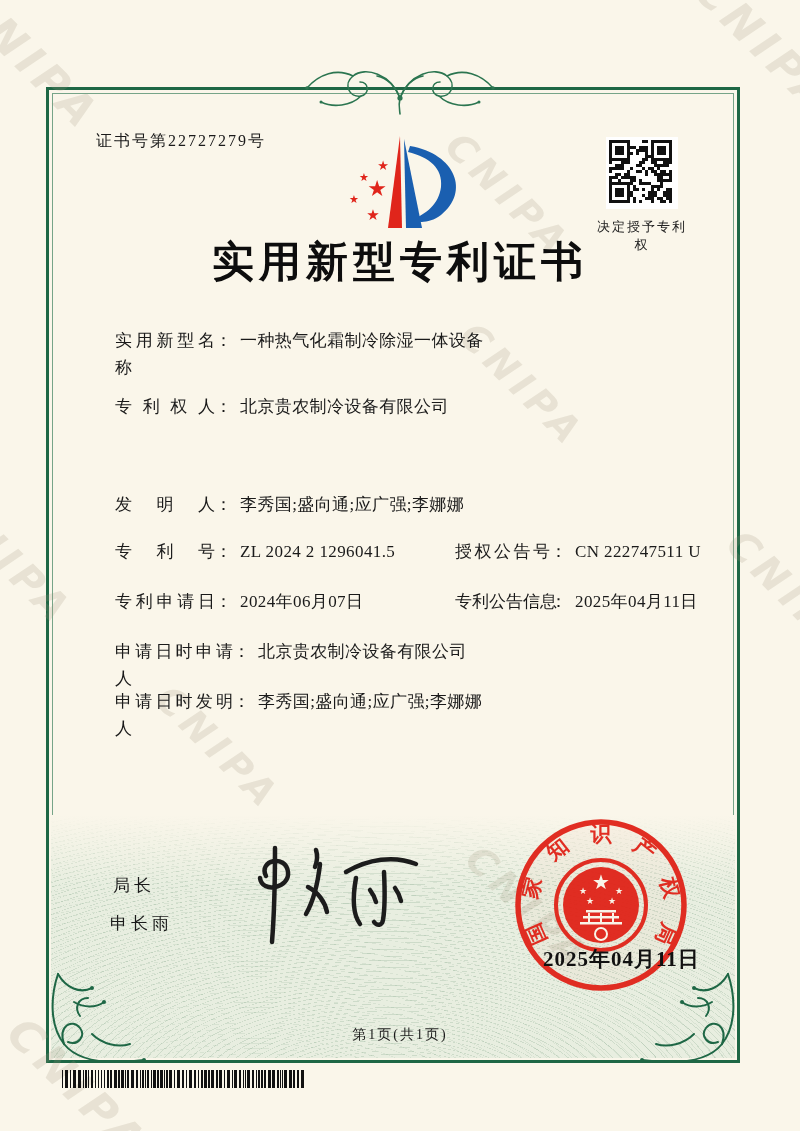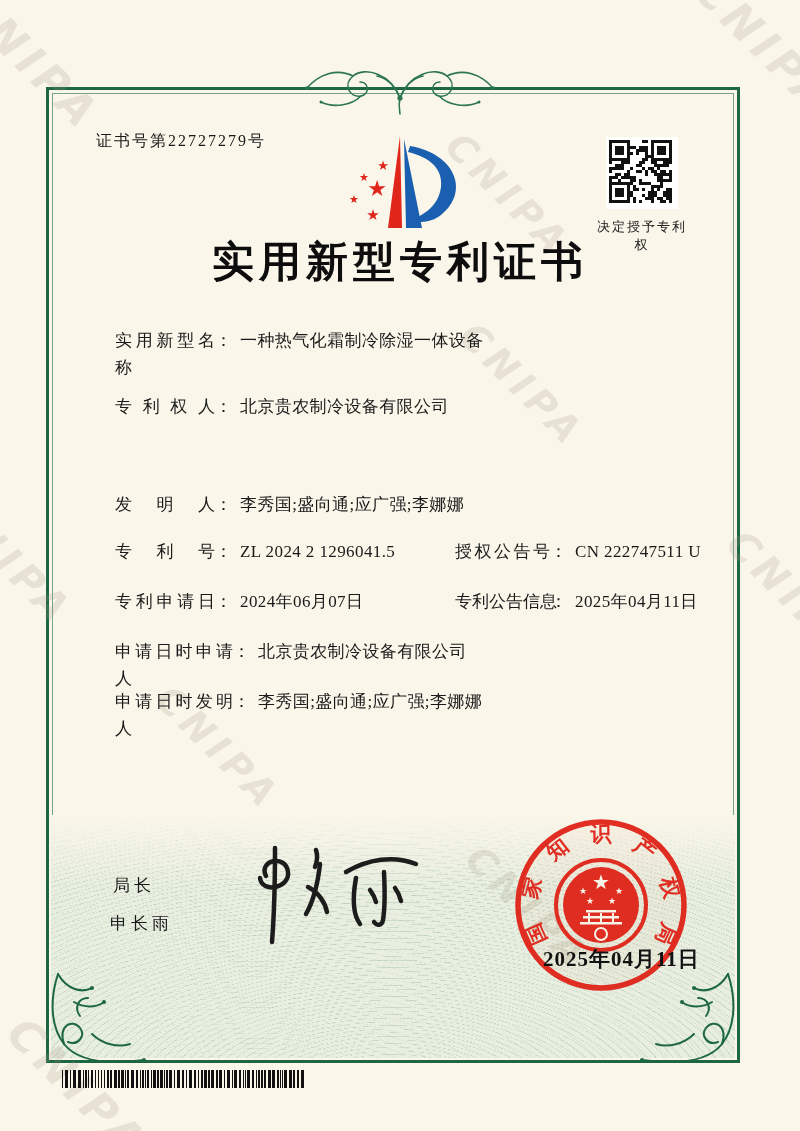--- a/index.html
+++ b/index.html
@@ -515,20 +515,21 @@
         <rect x="74" y="112" width="42" height="2.5"></rect>
         <rect x="82" y="103" width="2" height="9"></rect>
         <rect x="94" y="103" width="2" height="9"></rect>
         <rect x="106" y="103" width="2" height="9"></rect>
       </g>
       <circle cx="95" cy="124" r="6" fill="none" stroke="#faf6ea" stroke-width="2"></circle>
     </g>
   </svg>
   <div class="seal-date">2025年04月11日</div>
 
+  <div class="footer">第1页(共1页)</div>
 
   <div class="barcode" id="barcode">
       <div class="b" style="left: 0px; width: 1px;"></div>
       <div class="b" style="left: 3px; width: 3px;"></div>
       <div class="b" style="left: 8px; width: 1px;"></div>
       <div class="b" style="left: 11px; width: 3px;"></div>
       <div class="b" style="left: 16px; width: 3px;"></div>
       <div class="b" style="left: 21px; width: 1px;"></div>
       <div class="b" style="left: 23px; width: 2px;"></div>
       <div class="b" style="left: 26px; width: 1px;"></div>

